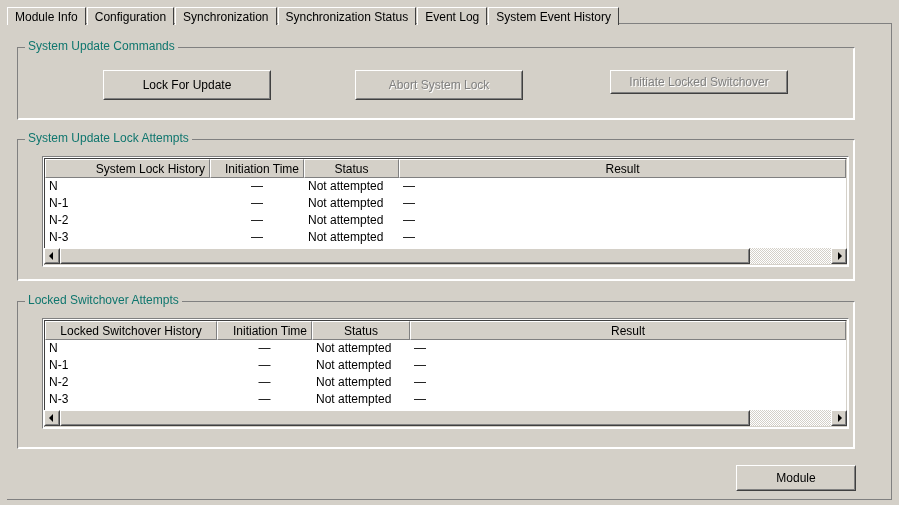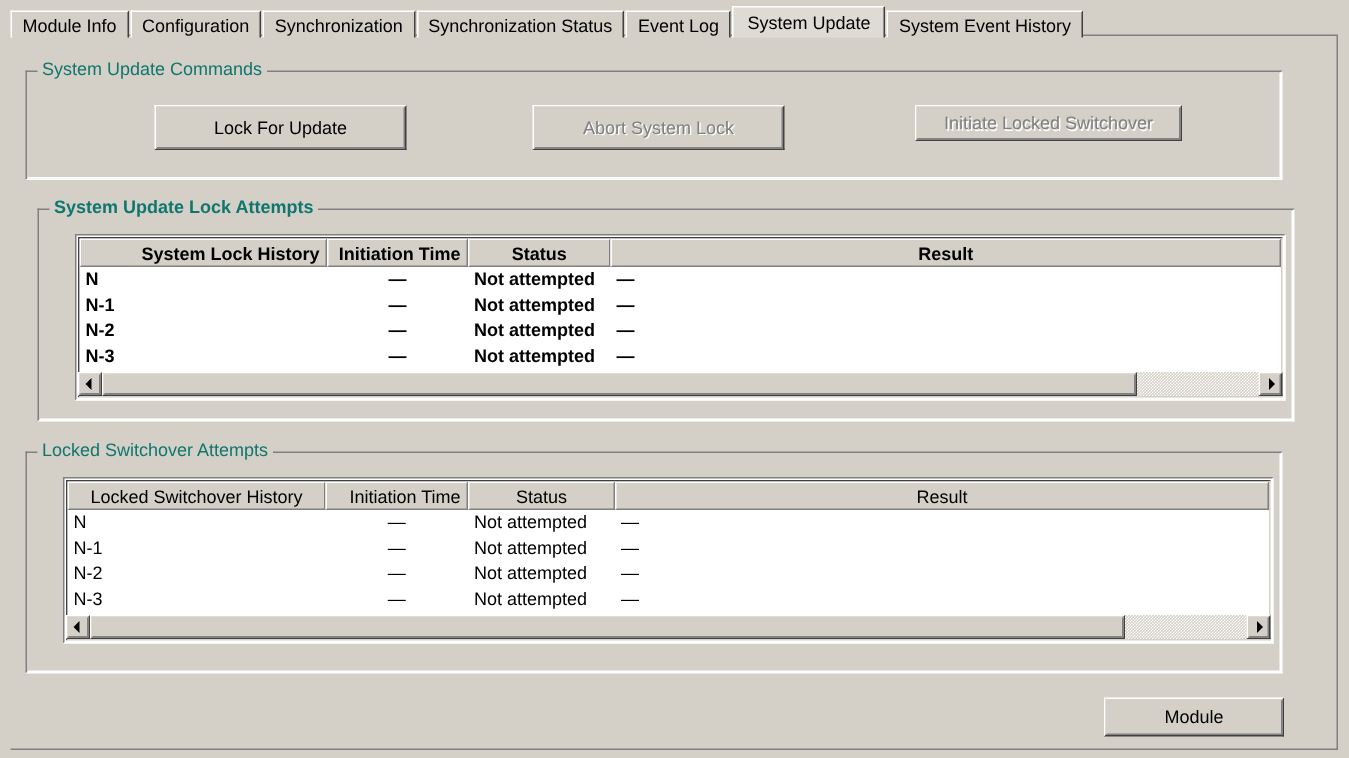--- a/index.html
+++ b/index.html
@@ -328,21 +328,20 @@
 <body>
 
 <div id="app">
 
   <div class="tabstrip" id="tabstrip">
       <div class="tab"><span>Module Info</span></div>
       <div class="tab"><span>Configuration</span></div>
       <div class="tab"><span>Synchronization</span></div>
       <div class="tab"><span>Synchronization Status</span></div>
       <div class="tab"><span>Event Log</span></div>
-      <div class="tab active"><span>System Update</span></div>
       <div class="tab"><span>System Event History</span></div>
     </div>
   <div class="tab-underline-dark"></div>
   <div class="tab-underline"></div>
 
   <div class="page">
     <div class="page-edge-right"></div>
     <div class="page-edge-bottom"></div>
 
     <div class="group" style="left:10px; top:23px; width:838px; height:73px;">
@@ -359,21 +358,21 @@
         <span class="inner"></span>
         <span class="btext">Lock For Update</span>
       </div>
 
       <div class="btn disabled" style="left:593px; top:23px; width:178px; height:24px;">
         <span class="inner"></span>
         <span class="btext">Initiate Locked Switchover</span>
       </div>
     </div>
 
-    <div class="group" style="left:18px; top:115px; width:838px; height:142px;font-weight:bold;">
+    <div class="group" style="left:10px; top:115px; width:838px; height:142px;">
       <div class="gframe"></div>
       <div class="gframe2"></div>
       <div class="glabel">System Update Lock Attempts</div>
 
       <div class="listview" style="left:25px; top:17px; width:807px; height:111px;">
         <div class="lv-inner">
 
           <div class="lv-head" style="width:100%;">
             <div class="lv-col ralign" style="width:165px;">System Lock History</div>
             <div class="lv-col ralign" style="width:94px;">Initiation Time</div>

